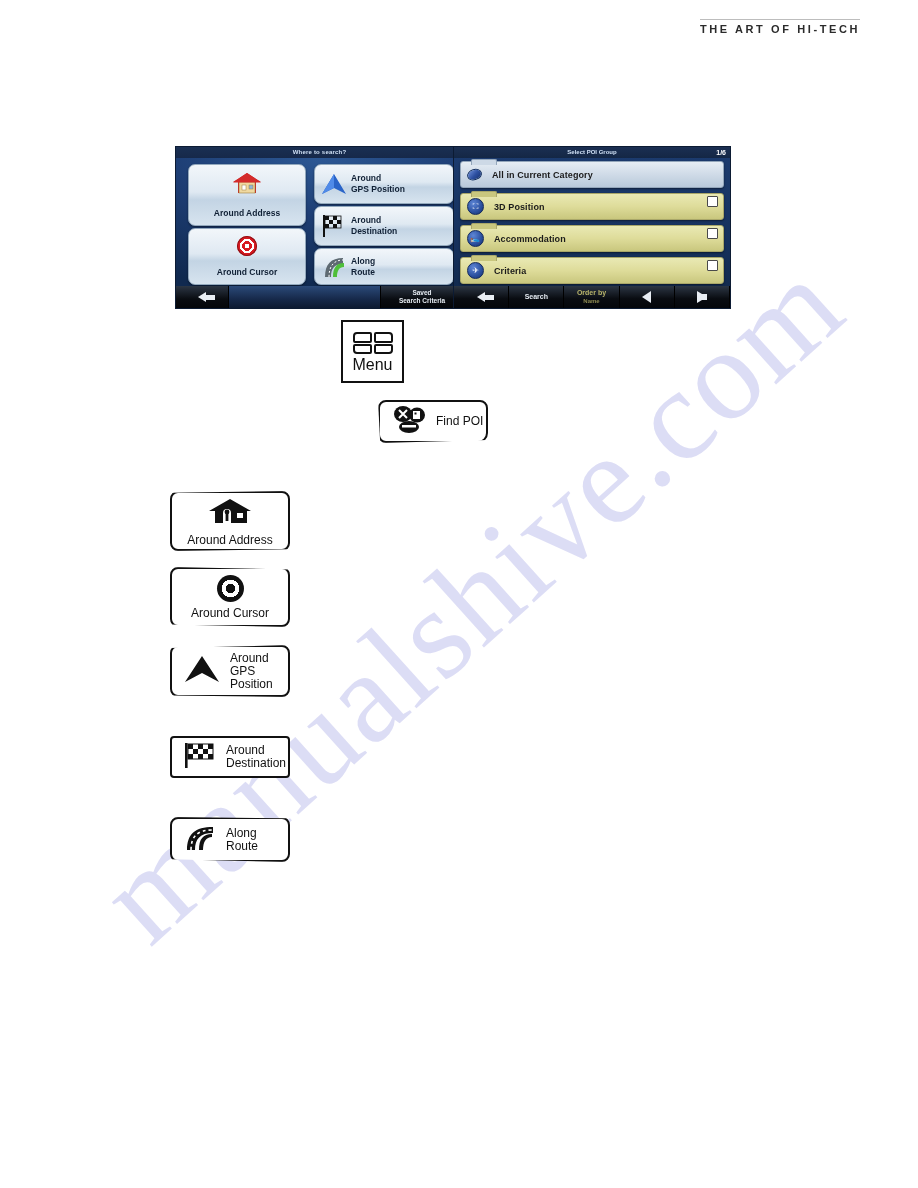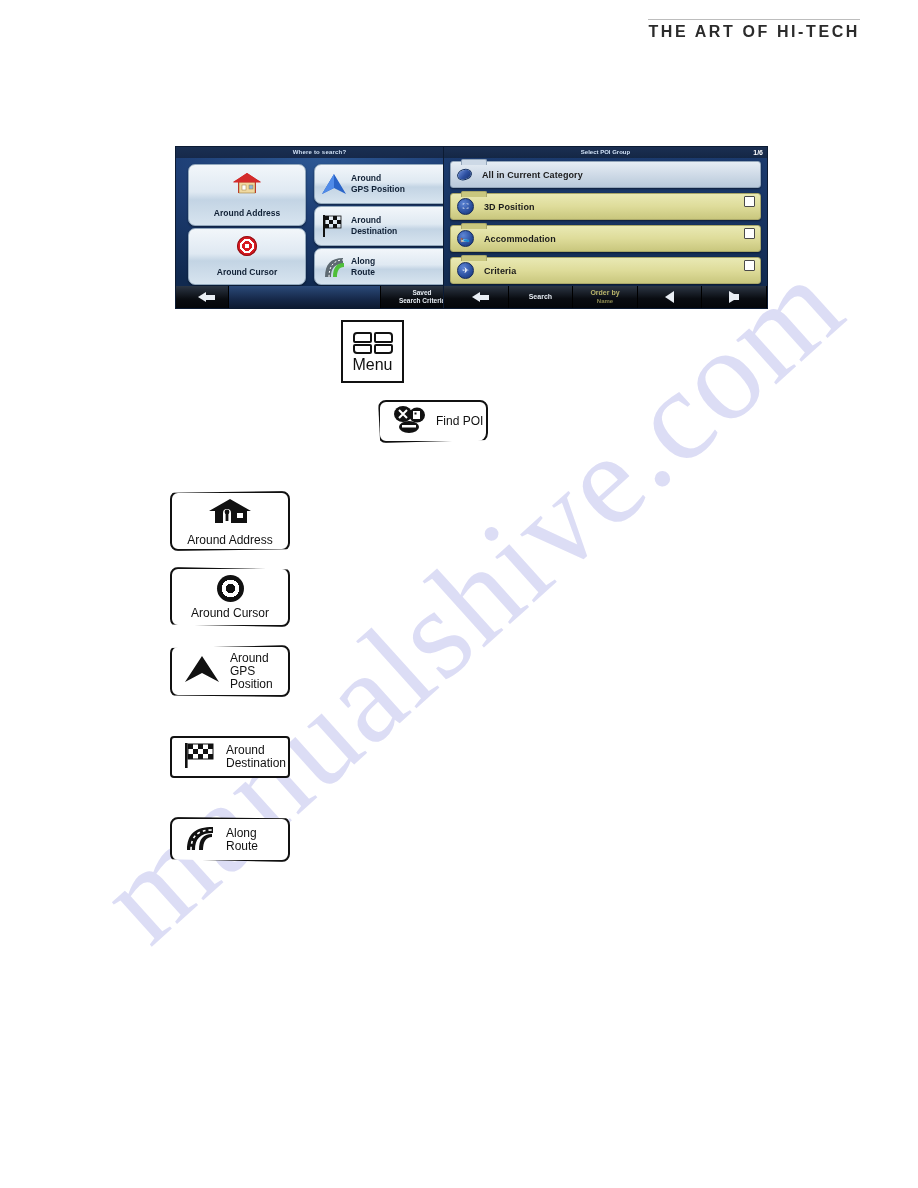--- a/index.html
+++ b/index.html
@@ -48,21 +48,21 @@
     color:#6e6e6e;
     line-height:1;
     -webkit-text-stroke:0.6px #4a4a4a;
     background:linear-gradient(180deg,#ffffff 0%,#bdbdbd 38%,#7a7a7a 52%,#e8e8e8 70%,#9a9a9a 100%);
     -webkit-background-clip:text;
     background-clip:text;
     color:transparent;
   }
   #logo .tag{
     font-family:"Liberation Sans", sans-serif;
-    font-size:16px;
+    font-size:11px;
     font-weight:700;
     letter-spacing:2.6px;
     color:#2b2b2b;
     margin-top:3px;
   }
   #logo .rule{
     margin-top:5px;
     height:1px;
     background:#bdbdbd;
     width:100%;
@@ -153,21 +153,21 @@
   .arrow-left-w::after{content:"";position:absolute;left:8px;top:-2.5px;width:9px;height:5px;background:#e9eef4;}
   .arrow-right-w{
     width:0;height:0;border-top:6px solid transparent;border-bottom:6px solid transparent;
     border-left:10px solid #e9eef4;position:relative;
   }
   .arrow-right-w::after{content:"";position:absolute;left:-10px;top:-3px;width:10px;height:6px;background:#e9eef4;}
   .tri-left{width:0;height:0;border-top:6px solid transparent;border-bottom:6px solid transparent;border-right:9px solid #e9eef4;}
 
   
   #shot2{
-    left:443px; top:146px; width:325px; height:163px;
+    left:453px; top:146px; width:278px; height:163px;
     background:linear-gradient(180deg,#1a3straight 0,#16305c 100%);
     background:linear-gradient(180deg,#1c3c70 0%,#16315c 60%,#102748 100%);
     border:1px solid #0c1b33;
   }
   #shot2 .titlebar{
     position:relative;height:11px;
     background:linear-gradient(180deg,#1b2f52 0%,#142745 100%);
     color:#cfe0f5;font-size:6px;font-weight:700;text-align:center;line-height:11px;
   }
   #shot2 .titlebar .pageno{

